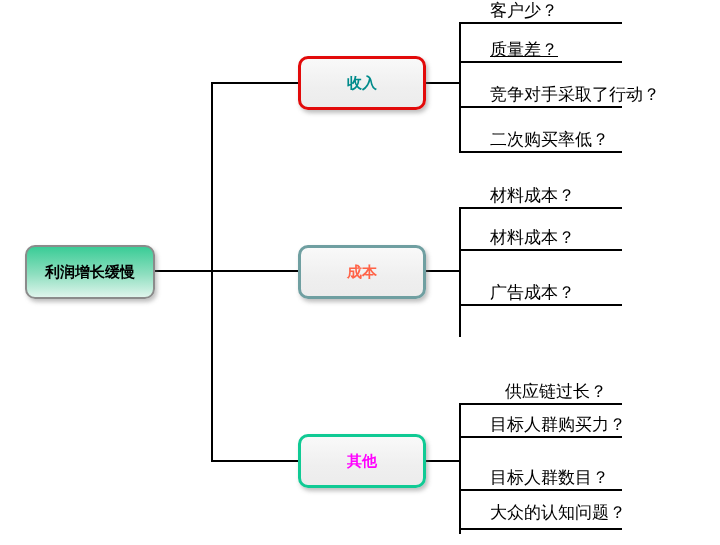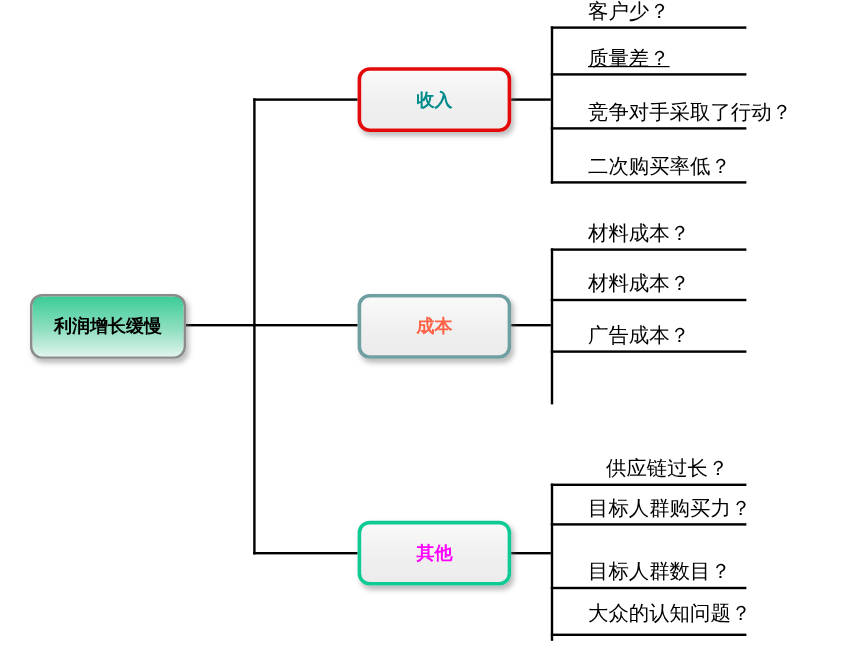--- a/index.html
+++ b/index.html
@@ -42,21 +42,21 @@
   .leaf{
     position:absolute;left:459px;width:132px;padding-left:31px;
     border-bottom:2px solid #000;
     display:flex;align-items:flex-end;
     font-size:17px;color:#000;white-space:nowrap;
   }
   .leaf span{margin-bottom:5px;line-height:14px;}
   .g0l0{top:0;  height:22px;} .g0l1{top:33px; height:28px;text-decoration:underline;}
   .g0l2{top:78px;height:28px;} .g0l3{top:123px;height:28px;}
   .g1l0{top:179px;height:28px;} .g1l1{top:221px;height:28px;}
-  .g1l2{top:264px;height:28px;text-align:right;} .g1l3{top:307px;height:28px;}
+  .g1l2{top:276px;height:28px;text-align:right;} .g1l3{top:307px;height:28px;}
   .g2l0{top:375px;height:28px;justify-content:center;} .g2l1{top:408px;height:28px;}
   .g2l2{top:461px;height:28px;} .g2l3{top:500px;height:28px;align-items:center;}
 </style>
 </head>
 <body>
 
 <div class="canvas">
 
   <div class="line ln-root-horiz"></div>
   <div class="line ln-trunk"></div>

